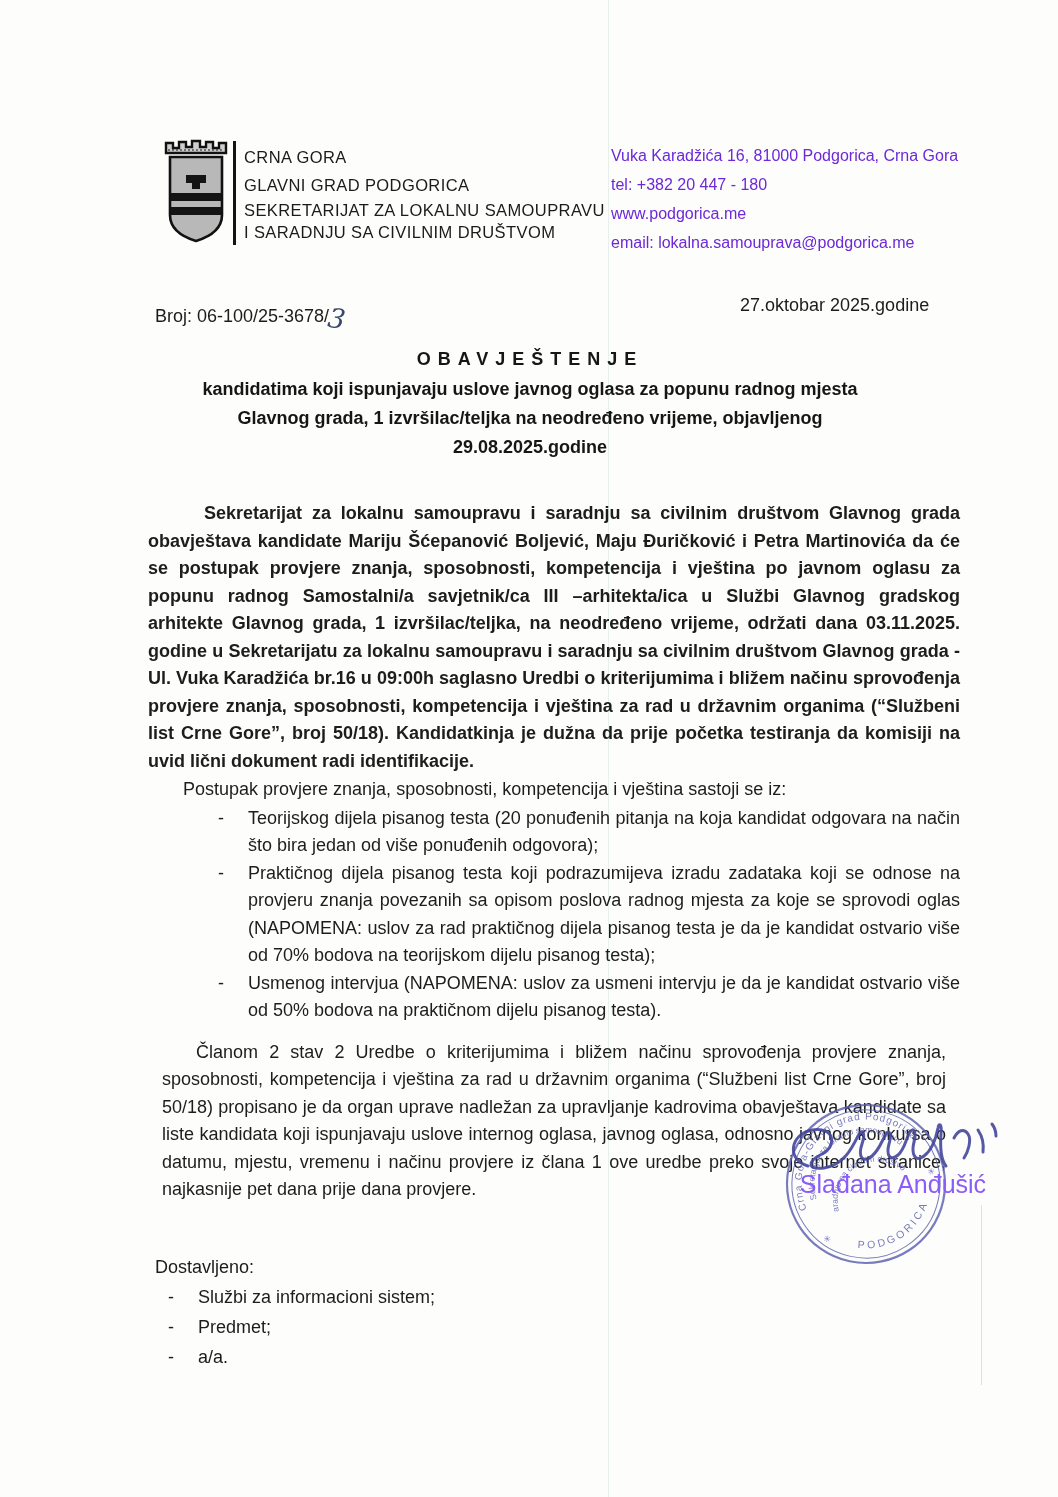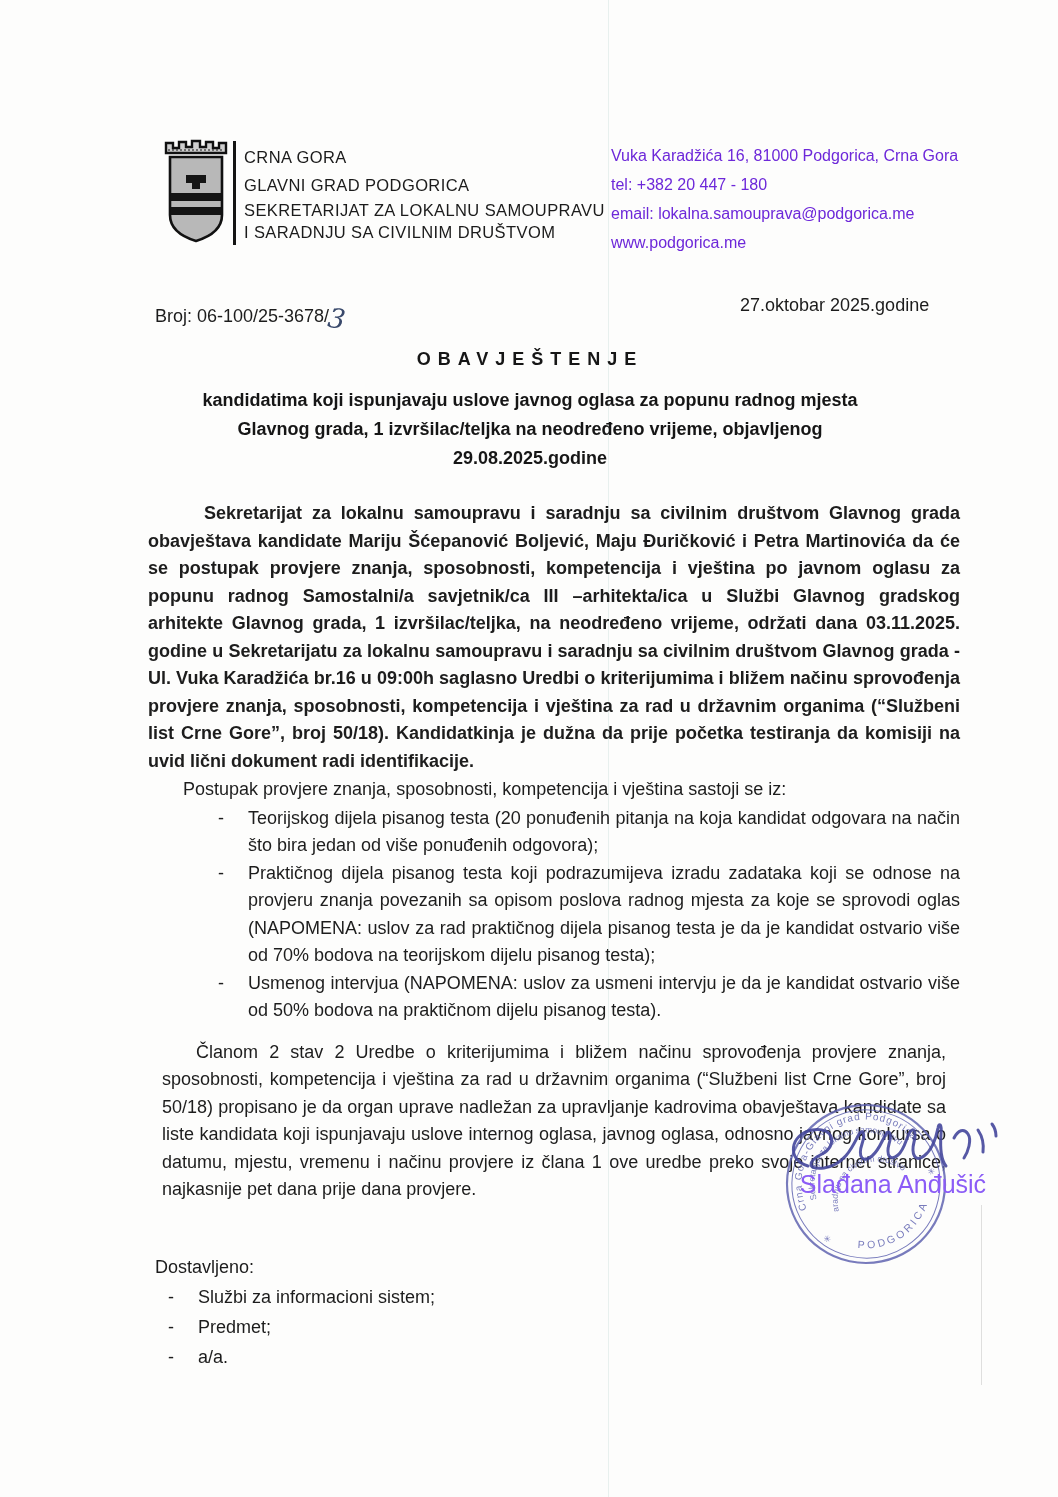--- a/index.html
+++ b/index.html
@@ -31,21 +31,21 @@
     font-family:"DejaVu Serif", serif;
     font-style:italic;
     font-size:27px;
     color:#39496b;
     transform:rotate(9deg) translateY(6px);
   }
   .ref-date{position:absolute;left:740px;top:295px;font-size:18px;}
 
   
   .title-block{position:absolute;left:124px;top:345px;width:812px;text-align:center;font-weight:bold;font-size:18px;line-height:29px;color:#161616;}
-  .title-heading{letter-spacing:7px;margin-bottom:12px;}
+  .title-heading{letter-spacing:7px;margin-bottom:1px;}
 
   
   .body-block{position:absolute;left:148px;top:500px;width:812px;font-size:18px;line-height:27.5px;text-align:justify;color:#1d1d1d;}
   .p-indent1{text-indent:56px;margin:0;font-weight:bold;}
   .p-indent2{text-indent:34px;margin:14px;}
   .intro-line{text-indent:34px;margin:1px;}
   .bullet-row{display:flex;margin:0;}
   .bullet-marker{width:30px;padding-left:70px;flex:none;}
   .bullet-text{flex:1;text-align:justify;}
 
@@ -86,22 +86,22 @@
   <div class="org-block">
     <div class="l1">CRNA GORA</div>
     <div class="l2">GLAVNI GRAD PODGORICA</div>
     <div class="l3">SEKRETARIJAT ZA LOKALNU SAMOUPRAVU</div>
     <div class="l4">I SARADNJU SA CIVILNIM DRUŠTVOM</div>
   </div>
 
   <div class="contact-block">
     <div>Vuka Karadžića 16, 81000 Podgorica, Crna Gora</div>
     <div>tel: +382 20 447 - 180</div>
+    <div>www.podgorica.me</div>
     <div>email: lokalna.samouprava@podgorica.me</div>
-    <div>www.podgorica.me</div>
   </div>
 
   <div class="ref-number"><span>Broj: 06-100/25-3678/</span><span class="handwritten">3</span></div>
   <div class="ref-date">27.oktobar 2025.godine</div>
 
   <div class="title-block">
     <div class="title-heading">OBAVJEŠTENJE</div>
     <div>kandidatima koji ispunjavaju uslove javnog oglasa za popunu radnog mjesta</div>
     <div>Glavnog grada, 1 izvršilac/teljka na neodređeno vrijeme, objavljenog</div>
     <div>29.08.2025.godine</div>

